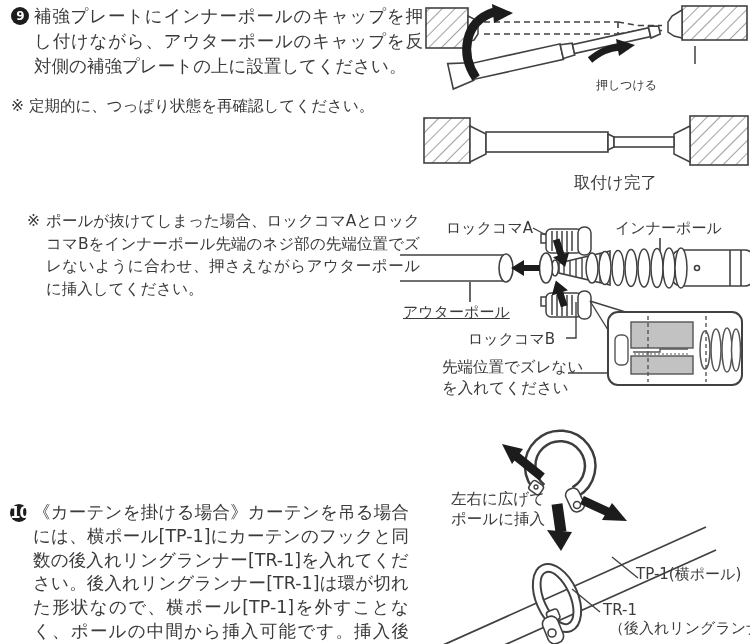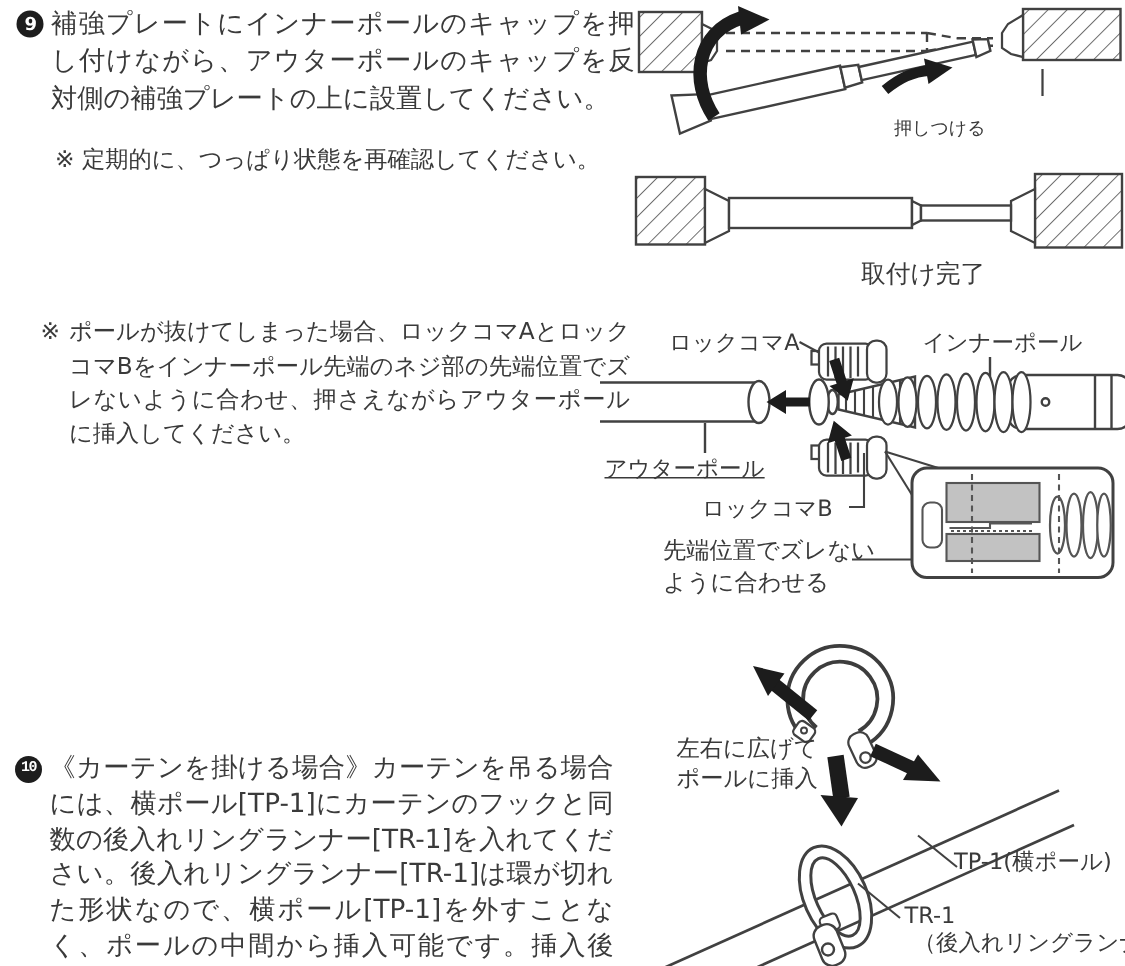--- a/index.html
+++ b/index.html
@@ -9,23 +9,23 @@
   }
   
   .tblock{position:absolute;text-align:justify;}
   .tblock p{margin:0;}
   .step{padding-left:23px;position:relative;}
   .marker{
     position:absolute;left:0;top:3px;width:18px;height:18px;border-radius:50%;
     background:#1d1d1d;color:#fff;font-size:12px;font-weight:bold;
     line-height:18px;text-align:center;letter-spacing:-1px;
   }
-  .marker.ten{font-size:10px;font-family:Liberation Mono, monospace;}
+  .marker.ten{font-size:15px;}
   .b1{left:11px;top:4px;width:389px;font-size:17.5px;line-height:25px;}
-  .b1note{left:11px;top:95px;width:389px;font-size:15.5px;line-height:22px;text-align:right;}
+  .b1note{left:11px;top:95px;width:389px;font-size:15.5px;line-height:22px;text-align:left;}
   .b2{left:27px;top:210px;width:374px;font-size:15.5px;line-height:22.5px;padding-left:19px;}
   .b2 .kome{position:absolute;left:0;top:0;}
   .b3{left:10px;top:426px;width:376px;font-size:17.5px;line-height:23.8px;}
   
   .dlabel{position:absolute;font-size:15px;line-height:20px;white-space:nowrap;color:#3a3a3a;}
   .lab-push{left:596px;top:75px;font-size:12px;}
   .lab-caption{left:537px;top:173px;font-size:16.5px;margin-left:37px;}
   .lab-locka{left:446px;top:218px;}
   .lab-inner{left:615px;top:218px;}
   .lab-outer{left:403px;top:302px;text-decoration:underline;}
@@ -212,21 +212,21 @@
       <line x1="248" y1="111" x2="248" y2="177" stroke="#555" stroke-width="1.4" stroke-dasharray="4 3"></line>
       <line x1="306" y1="111" x2="306" y2="177" stroke="#555" stroke-width="1.4" stroke-dasharray="4 3"></line>
     </g>
   </svg>
   <div class="dlabel lab-locka">ロックコマA</div>
   <div class="dlabel lab-inner">インナーポール</div>
   <div class="dlabel lab-outer">アウターポール</div>
   <div class="dlabel lab-lockb">ロックコマB</div>
   <div class="dlabel lab-align">
     <div>先端位置でズレない</div>
-    <div>ように合わせる</div>
+    <div>を入れてください</div>
   </div>
 
   <svg class="diag d4" width="320" height="224" viewBox="0 0 320 224">
     <g stroke="#414141" stroke-width="1.8">
       <line x1="2" y1="230" x2="276" y2="107"></line>
       <line x1="12" y1="253" x2="286" y2="130"></line>
     </g>
     <g>
       <g transform="rotate(-24 127 178)">
         <path d="M106,178 a21,36 0 1 0 42,0 a21,36 0 1 0 -42,0 Z M114,178 a13,28 0 1 1 26,0 a13,28 0 1 1 -26,0 Z" fill="#fff" fill-rule="evenodd" stroke="#414141" stroke-width="2"></path>

